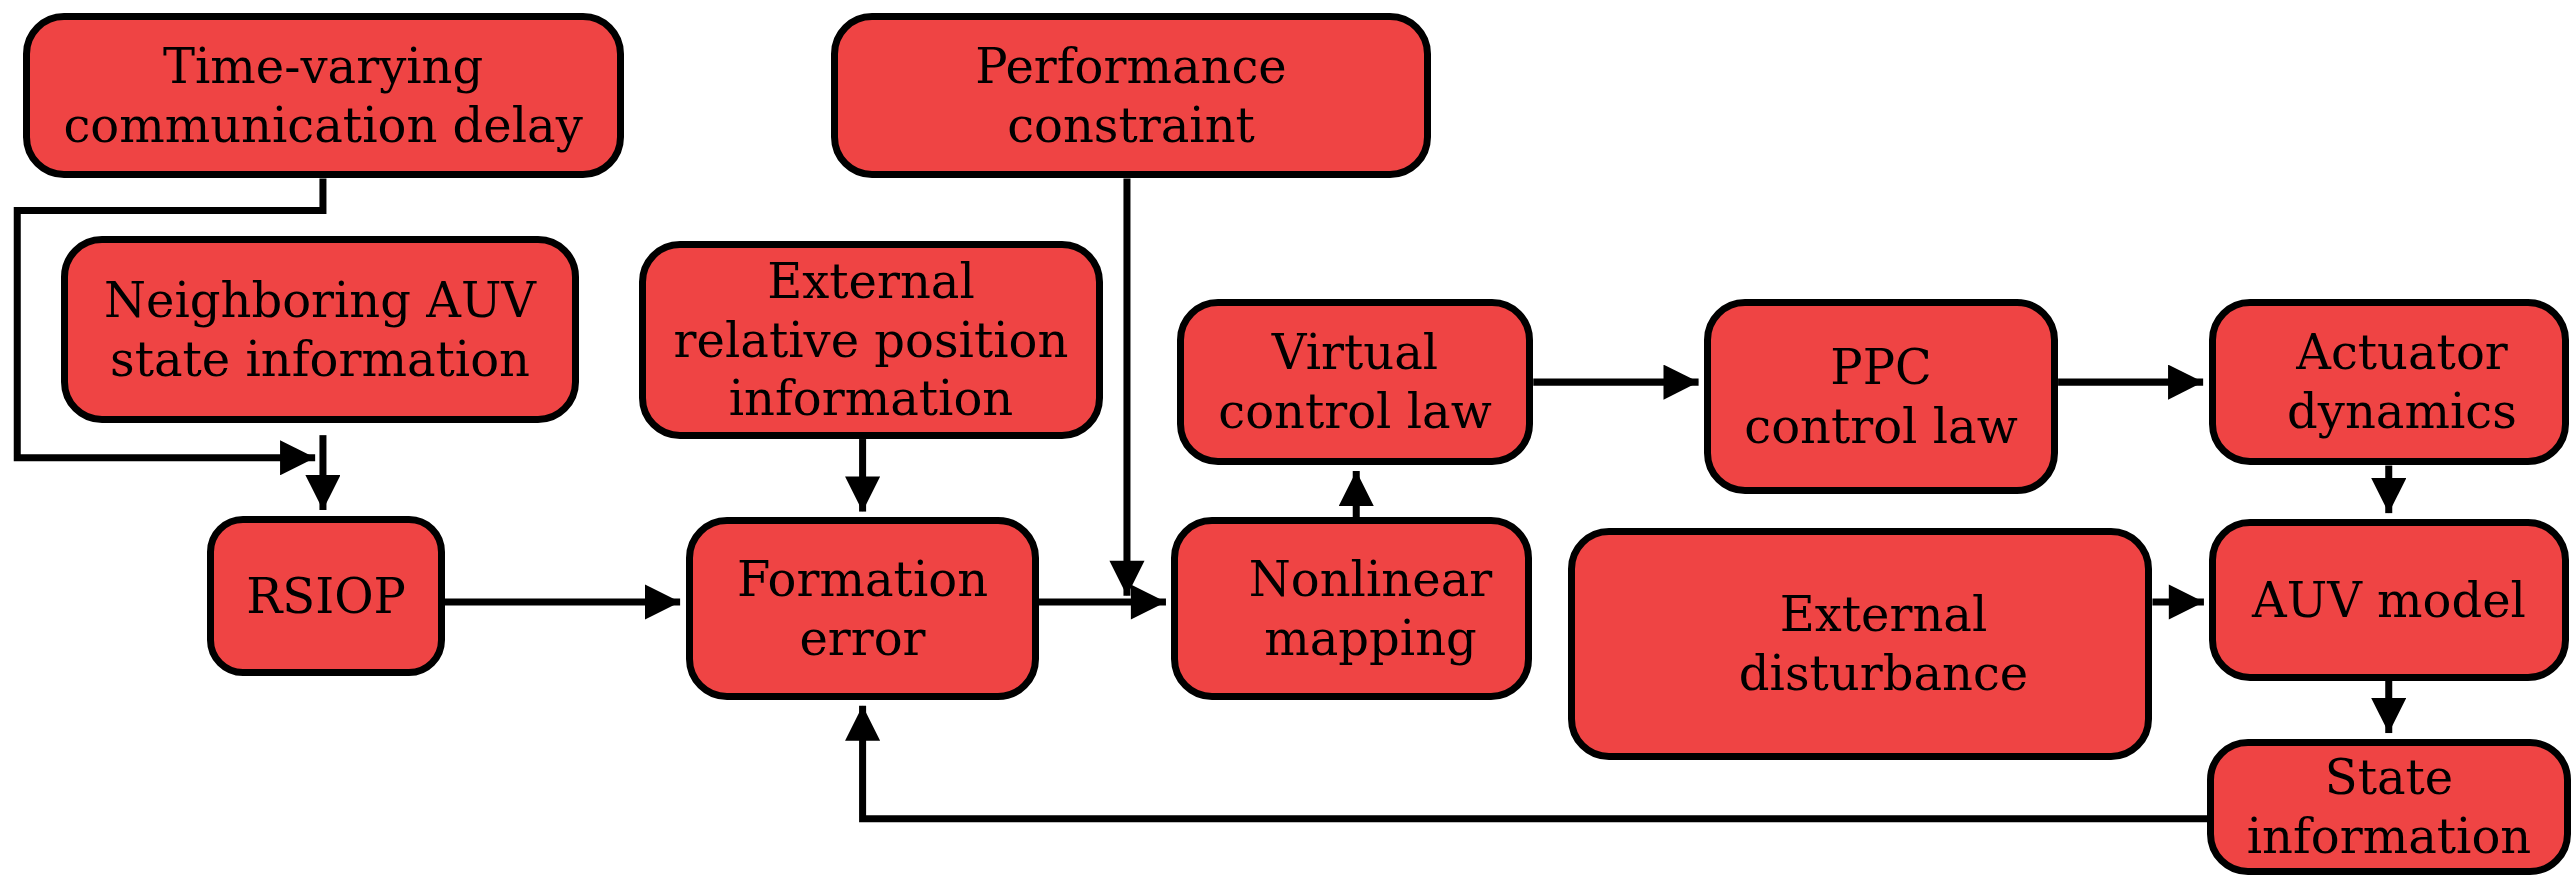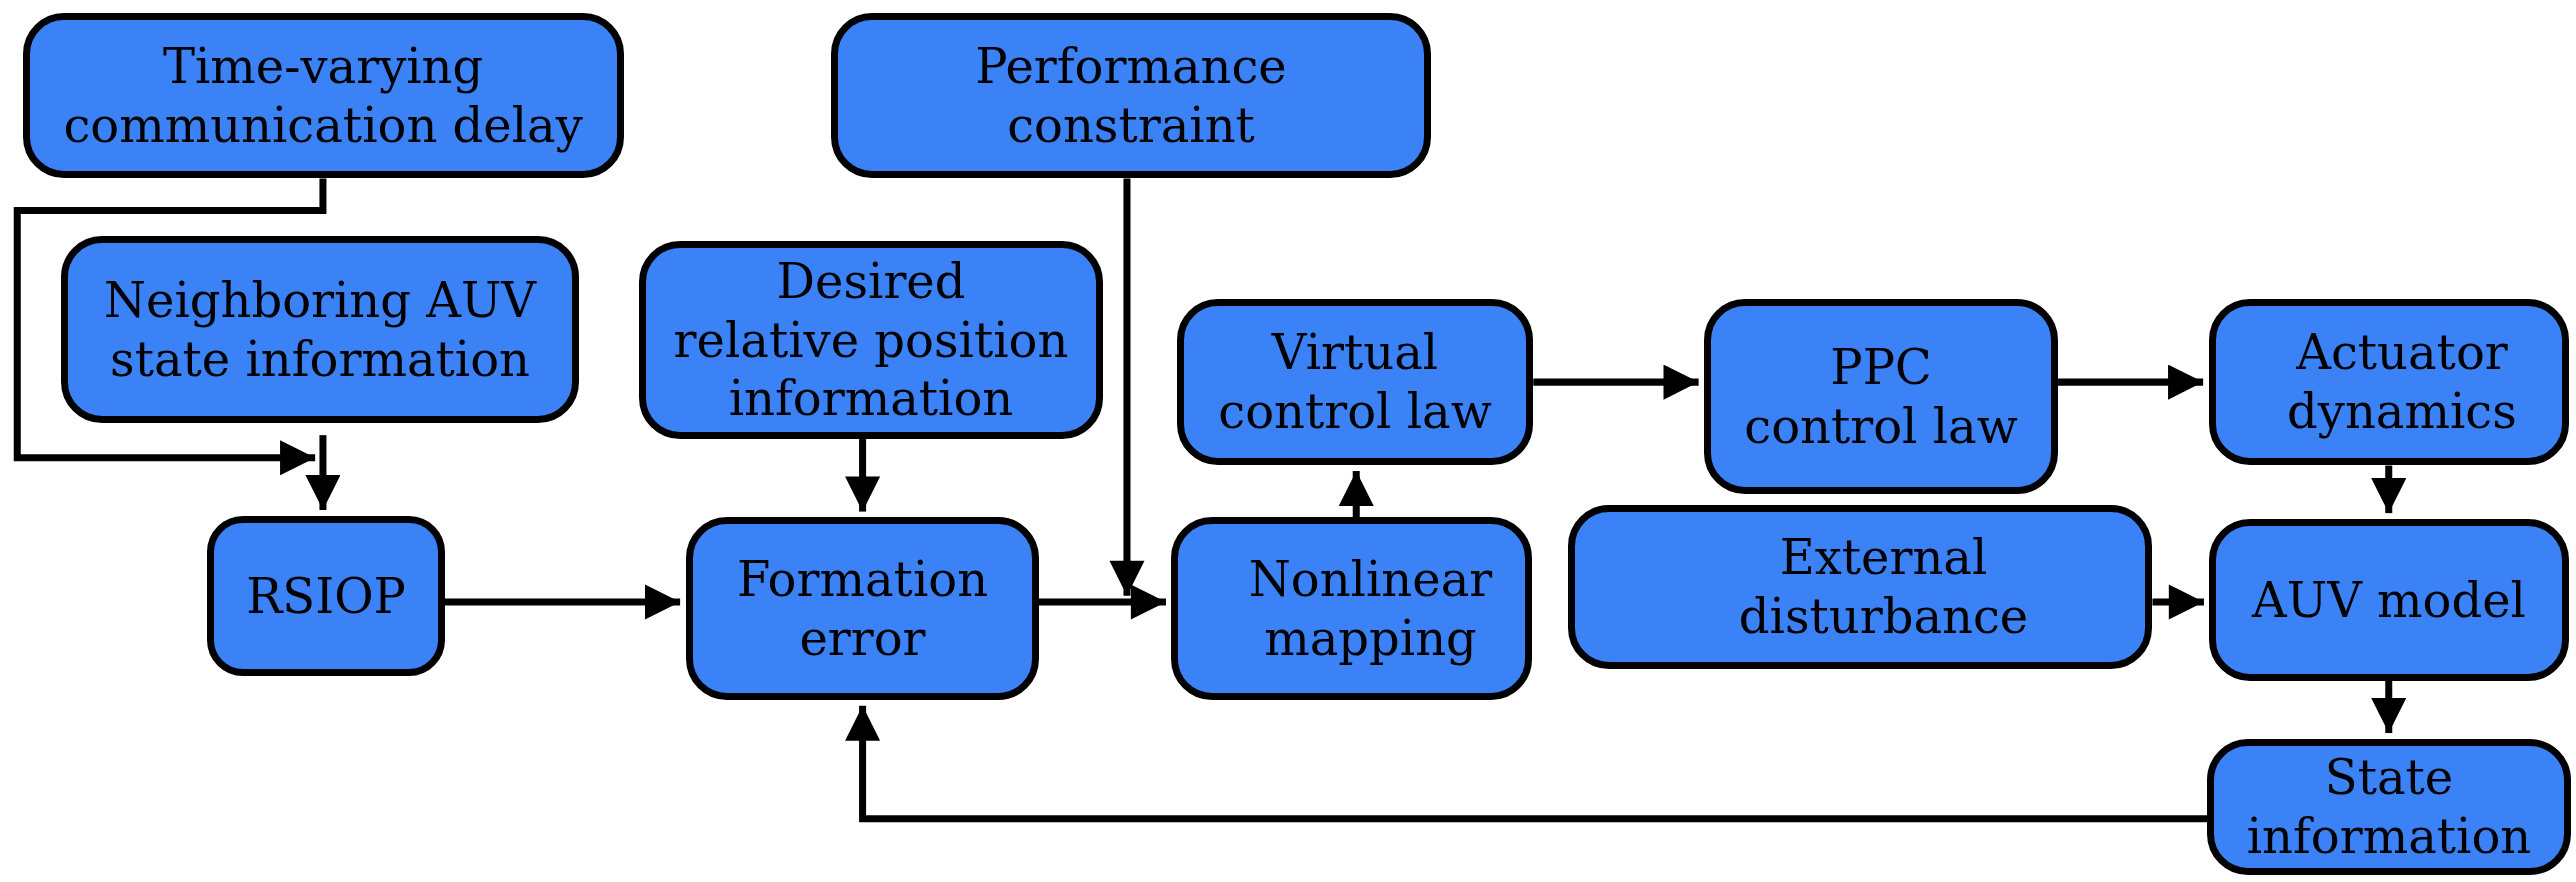--- a/index.html
+++ b/index.html
@@ -13,21 +13,21 @@
   #edge-layer {
     position: absolute;
     left: 0; top: 0;
     width: 2576px; height: 882px;
   }
   .node {
     position: absolute;
     box-sizing: border-box;
     border: 7.8px solid #000000;
     border-radius: 41px;
-    background: #3b82f6;
+    background: #ef4444;
     display: flex;
     align-items: center;
     justify-content: center;
     text-align: center;
   }
   .node .label {
     white-space: pre-line;
     font-size: 48px;
     line-height: 1.22;
     color: #000000;
@@ -37,21 +37,21 @@
   #n-time      { left: 22.6px;   top: 13.3px;  width: 601px; height: 165px; }
   #n-perf      { left: 831px; top: 13.3px;  width: 600px; height: 165px; }
   #n-neighbor  { left: 61px;   top: 236px; width: 518px; height: 187px; }
   #n-desired   { left: 639px;  top: 241px; width: 464px; height: 198px; }
   #n-virtual   { left: 1177px; top: 299px; width: 356px; height: 166px; }
   #n-ppc       { left: 1704px; top: 299px; width: 354px; height: 195px; }
   #n-actuator  { left: 2209px; top: 299px; width: 360px; height: 166px; padding-left: 26px; }
   #n-rsiop     { left: 207px;  top: 516px; width: 238px; height: 160px; border-radius: 36px; }
   #n-formation { left: 686px;  top: 517px; width: 353px; height: 183px; }
   #n-nonlinear { left: 1171px; top: 517px; width: 361px; height: 183px; padding-left: 38px; }
-  #n-external  { left: 1568px; top: 505px; width: 584px; height: 164px; padding-left: 47px; }
+  #n-external  { left: 1568px; top: 528px; width: 584px; height: 232px; padding-left: 47px; }
   #n-auv       { left: 2209px; top: 519px; width: 360px; height: 162px; }
   #n-state     { left: 2207px; top: 739px; width: 364px; height: 136px; }
   .edge {
     fill: none;
     stroke: #000000;
     stroke-width: 9;
   }
 </style>
 </head>
 <body>
@@ -84,21 +84,21 @@
 communication delay</span>
   </div>
   <div class="node" id="n-perf">
     <span class="label">Performance constraint</span>
   </div>
   <div class="node" id="n-neighbor">
     <span class="label">Neighboring AUV
 state information</span>
   </div>
   <div class="node" id="n-desired">
-    <span class="label">Desired
+    <span class="label">External
 relative position
 information</span>
   </div>
   <div class="node" id="n-virtual">
     <span class="label">Virtual
 control law</span>
   </div>
   <div class="node" id="n-ppc">
     <span class="label">PPC
 control law</span>

